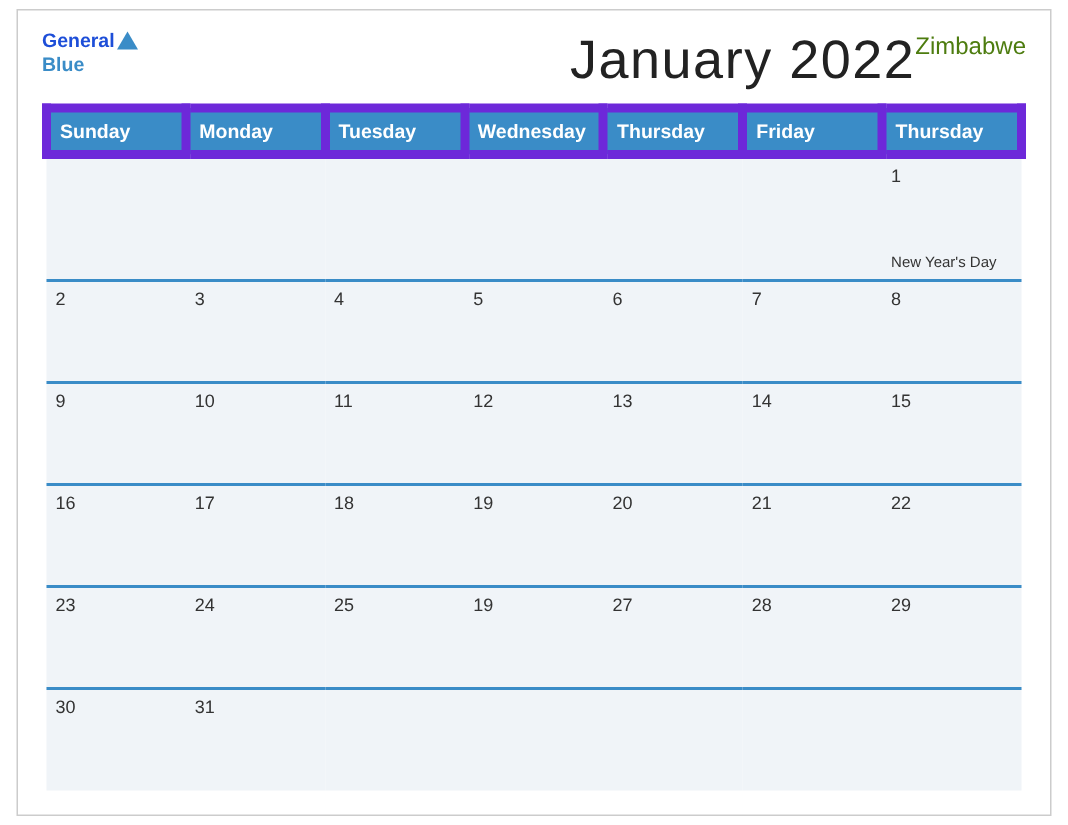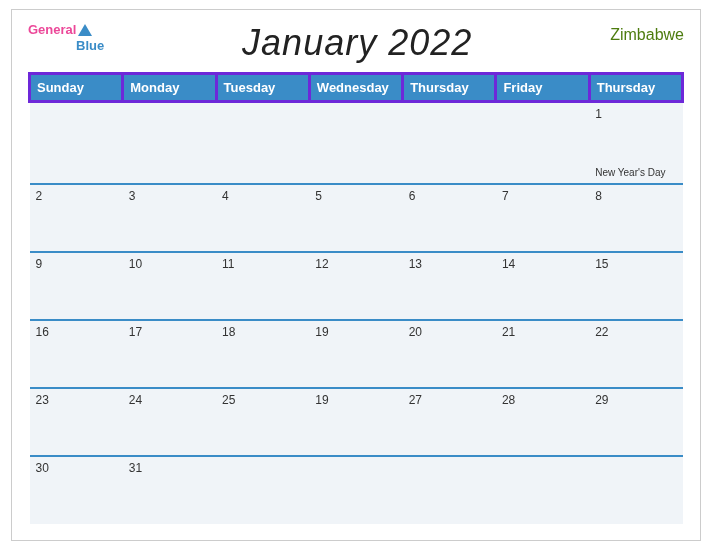--- a/index.html
+++ b/index.html
@@ -25,46 +25,44 @@
       margin-bottom: 8px;
     }
     .logo {
       display: flex;
       flex-direction: column;
       font-size: 13px;
       font-weight: bold;
       line-height: 1.2;
     }
     .logo-general {
-      color: #ec4899;
+      color: #1d4ed8;
       font-size: 13px;
     }
     .logo-blue {
       color: #3a8cc7;
       font-size: 13px;
-      margin-left: 48px;
     }
     .logo-triangle {
       display: inline-block;
       width: 0;
       height: 0;
       border-left: 7px solid transparent;
       border-right: 7px solid transparent;
       border-bottom: 12px solid #3a8cc7;
       margin-left: 2px;
       vertical-align: middle;
     }
     .logo-row {
       display: flex;
       align-items: center;
     }
     .title {
-      text-align: center;
+      text-align: right;
       flex: 1;
-      font-style: italic;
     }
     .title h1 {
       font-size: 36px;
       font-weight: normal;
       color: #222;
       letter-spacing: 1px;
     }
     .country {
       font-size: 16px;
       color: #4d7c0f;
@@ -75,21 +73,21 @@
       width: 100%;
       border-collapse: collapse;
     }
     .calendar-table thead tr th {
       background: #3a8cc7;
       color: #fff;
       font-size: 13px;
       font-weight: bold;
       text-align: left;
       padding: 5px 6px;
-      border: 3px solid #6d28d9;
+      border: 6px solid #6d28d9;
     }
     .calendar-table tbody tr {
       border-top: 2px solid #3a8cc7;
     }
     .calendar-table tbody tr td {
       background: #f0f4f8;
       vertical-align: top;
       padding: 4px 6px;
       height: 68px;
       font-size: 12px;

